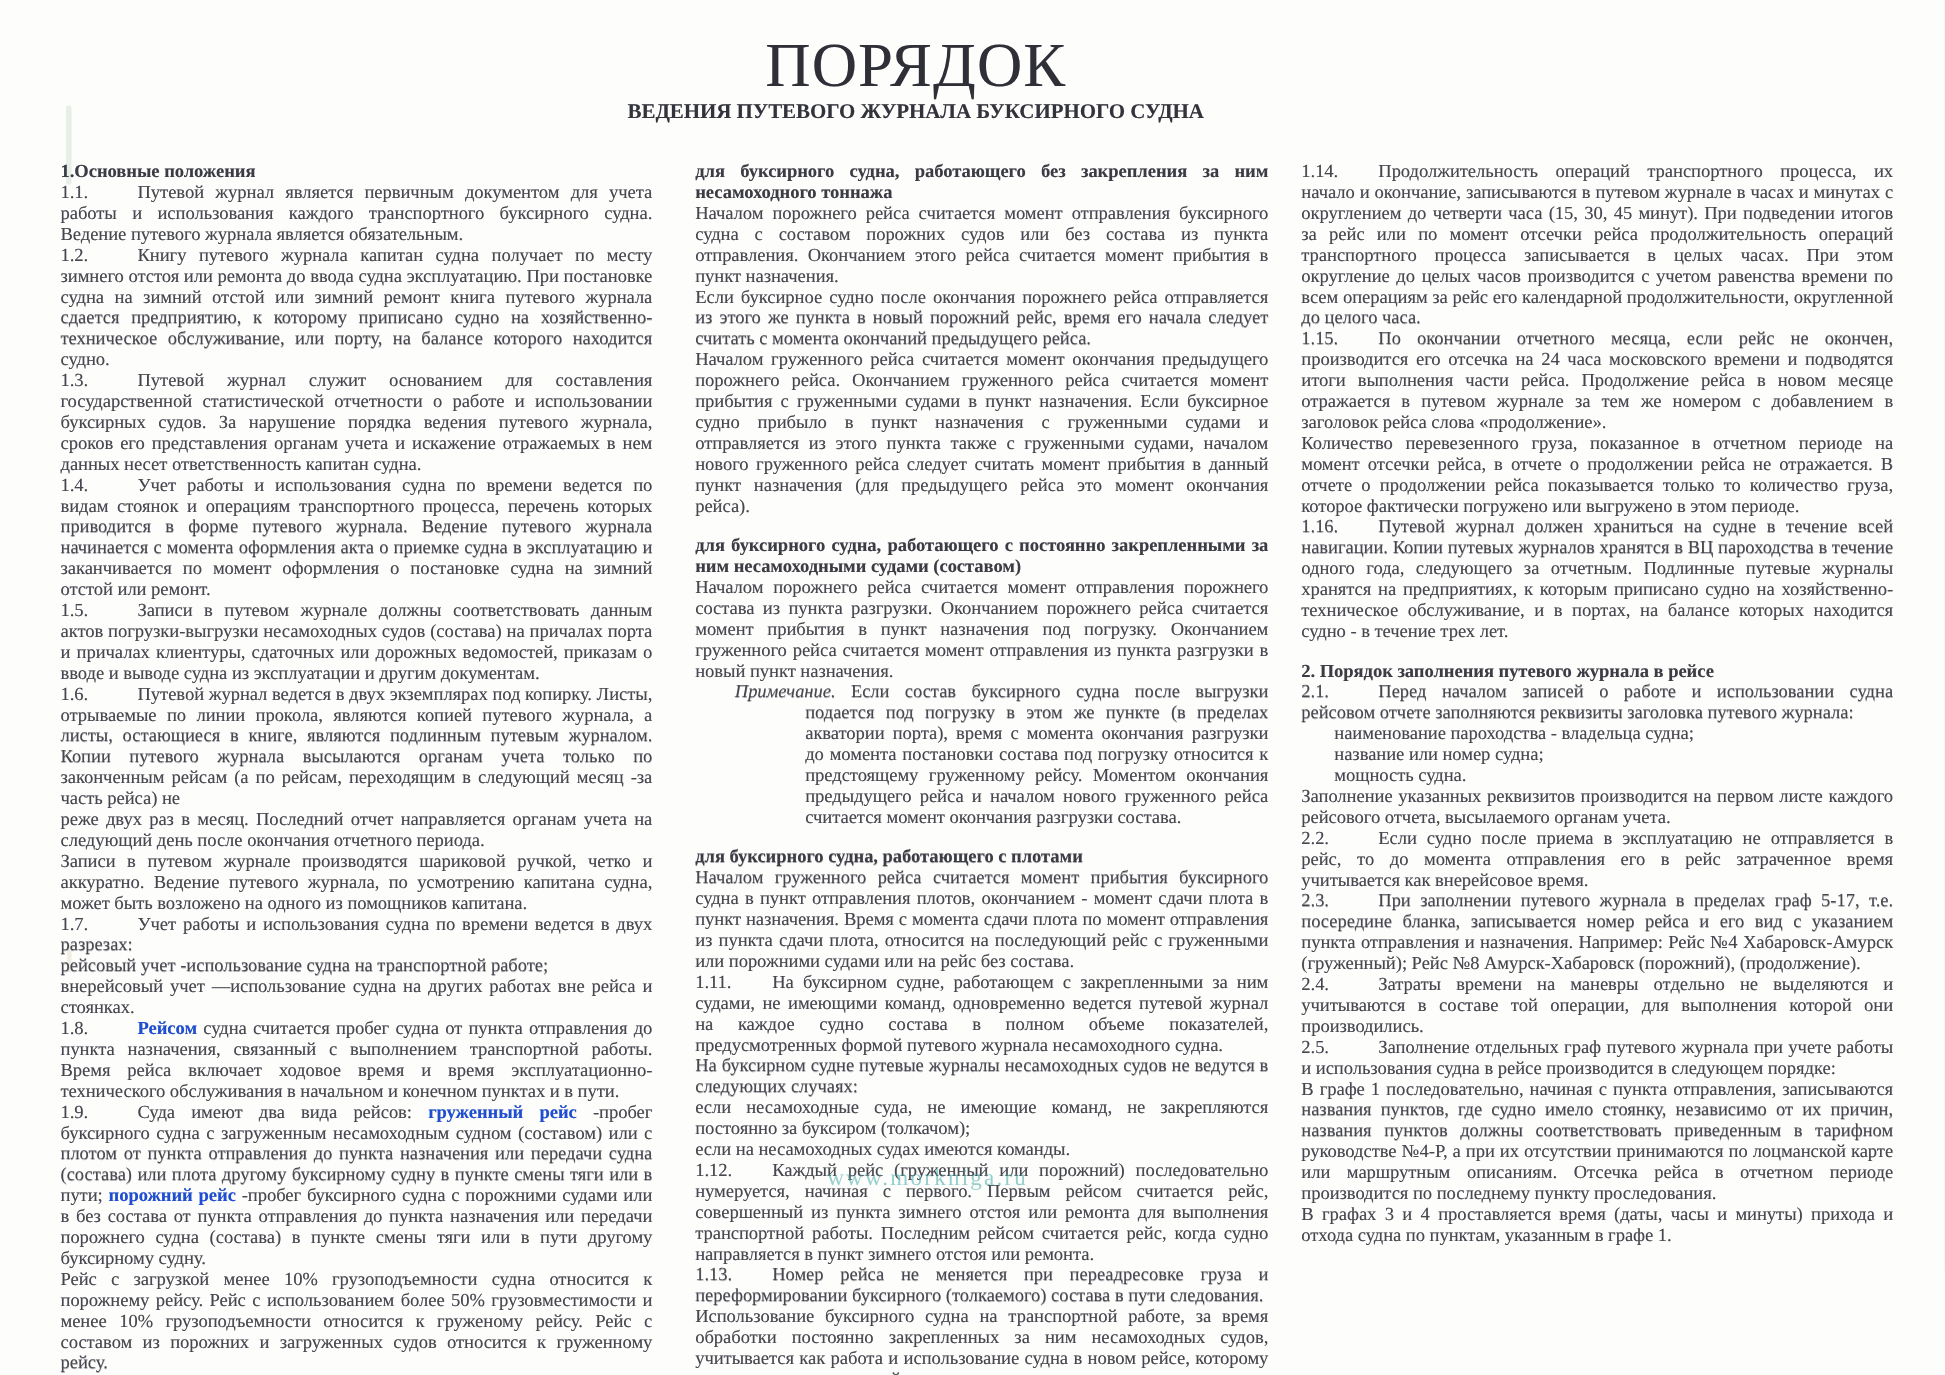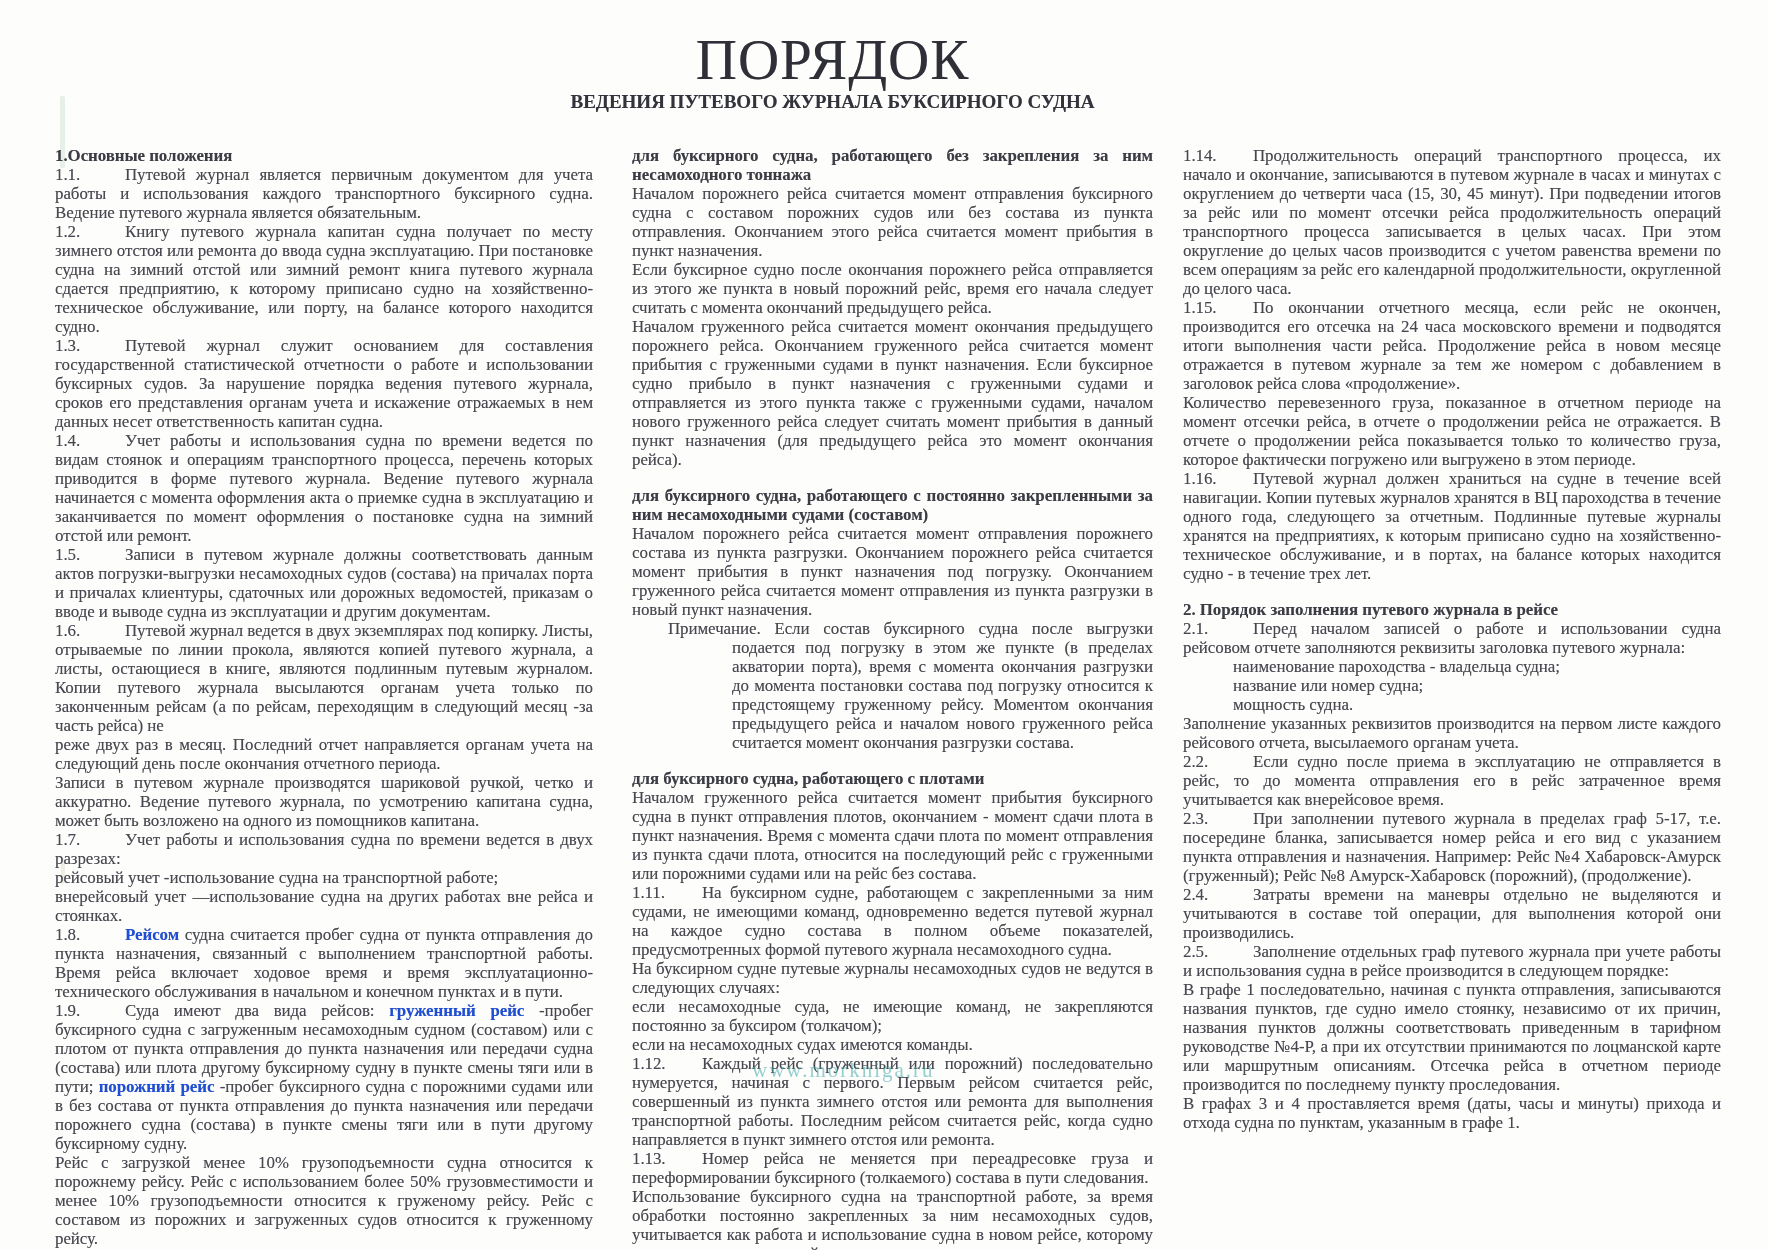--- a/index.html
+++ b/index.html
@@ -15,26 +15,26 @@
   .doc-subtitle{margin:3px 0 0;font-size:19px;line-height:1.1;font-weight:bold;color:#33333c;}
   .col{position:absolute;top:146px;font-size:16.8px;line-height:19px;text-align:justify;}
   .col-1{left:55px;width:538px;}
   .col-2{left:632px;width:521px;}
   .col-3{left:1183px;width:538px;}
   .blk{margin:0;}
   .para{}
   .para-flush{}
   .heading-center{font-weight:bold;text-align:left;color:#3c3c45;}
   .heading-inline{font-weight:bold;color:#3c3c45;}
-  .indent{text-indent:30px;margin-left:20px;}
+  .indent{text-indent:30px;}
   .note{margin-left:36px;padding-left:64px;text-indent:-64px;}
   .spacer{height:17px;}
   .pnum{display:inline-block;width:70px;text-indent:0;}
   .b{font-weight:bold;color:#1d4ed8;}
-  .i{}
+  .i{font-style:italic;}
   .watermark{
     position:absolute;left:752px;top:1058px;
     font-size:21px;font-weight:normal;letter-spacing:2px;
     color:rgba(62,168,165,0.55);text-shadow:none;white-space:nowrap;
   }
   .speck{position:absolute;border-radius:2px;}
   .speck1{left:60px;top:96px;width:5px;height:72px;background:rgba(190,215,190,0.35);}
   .speck2{left:61px;top:858px;width:4px;height:26px;background:rgba(220,205,180,0.35);}
 </style>
 </head>

